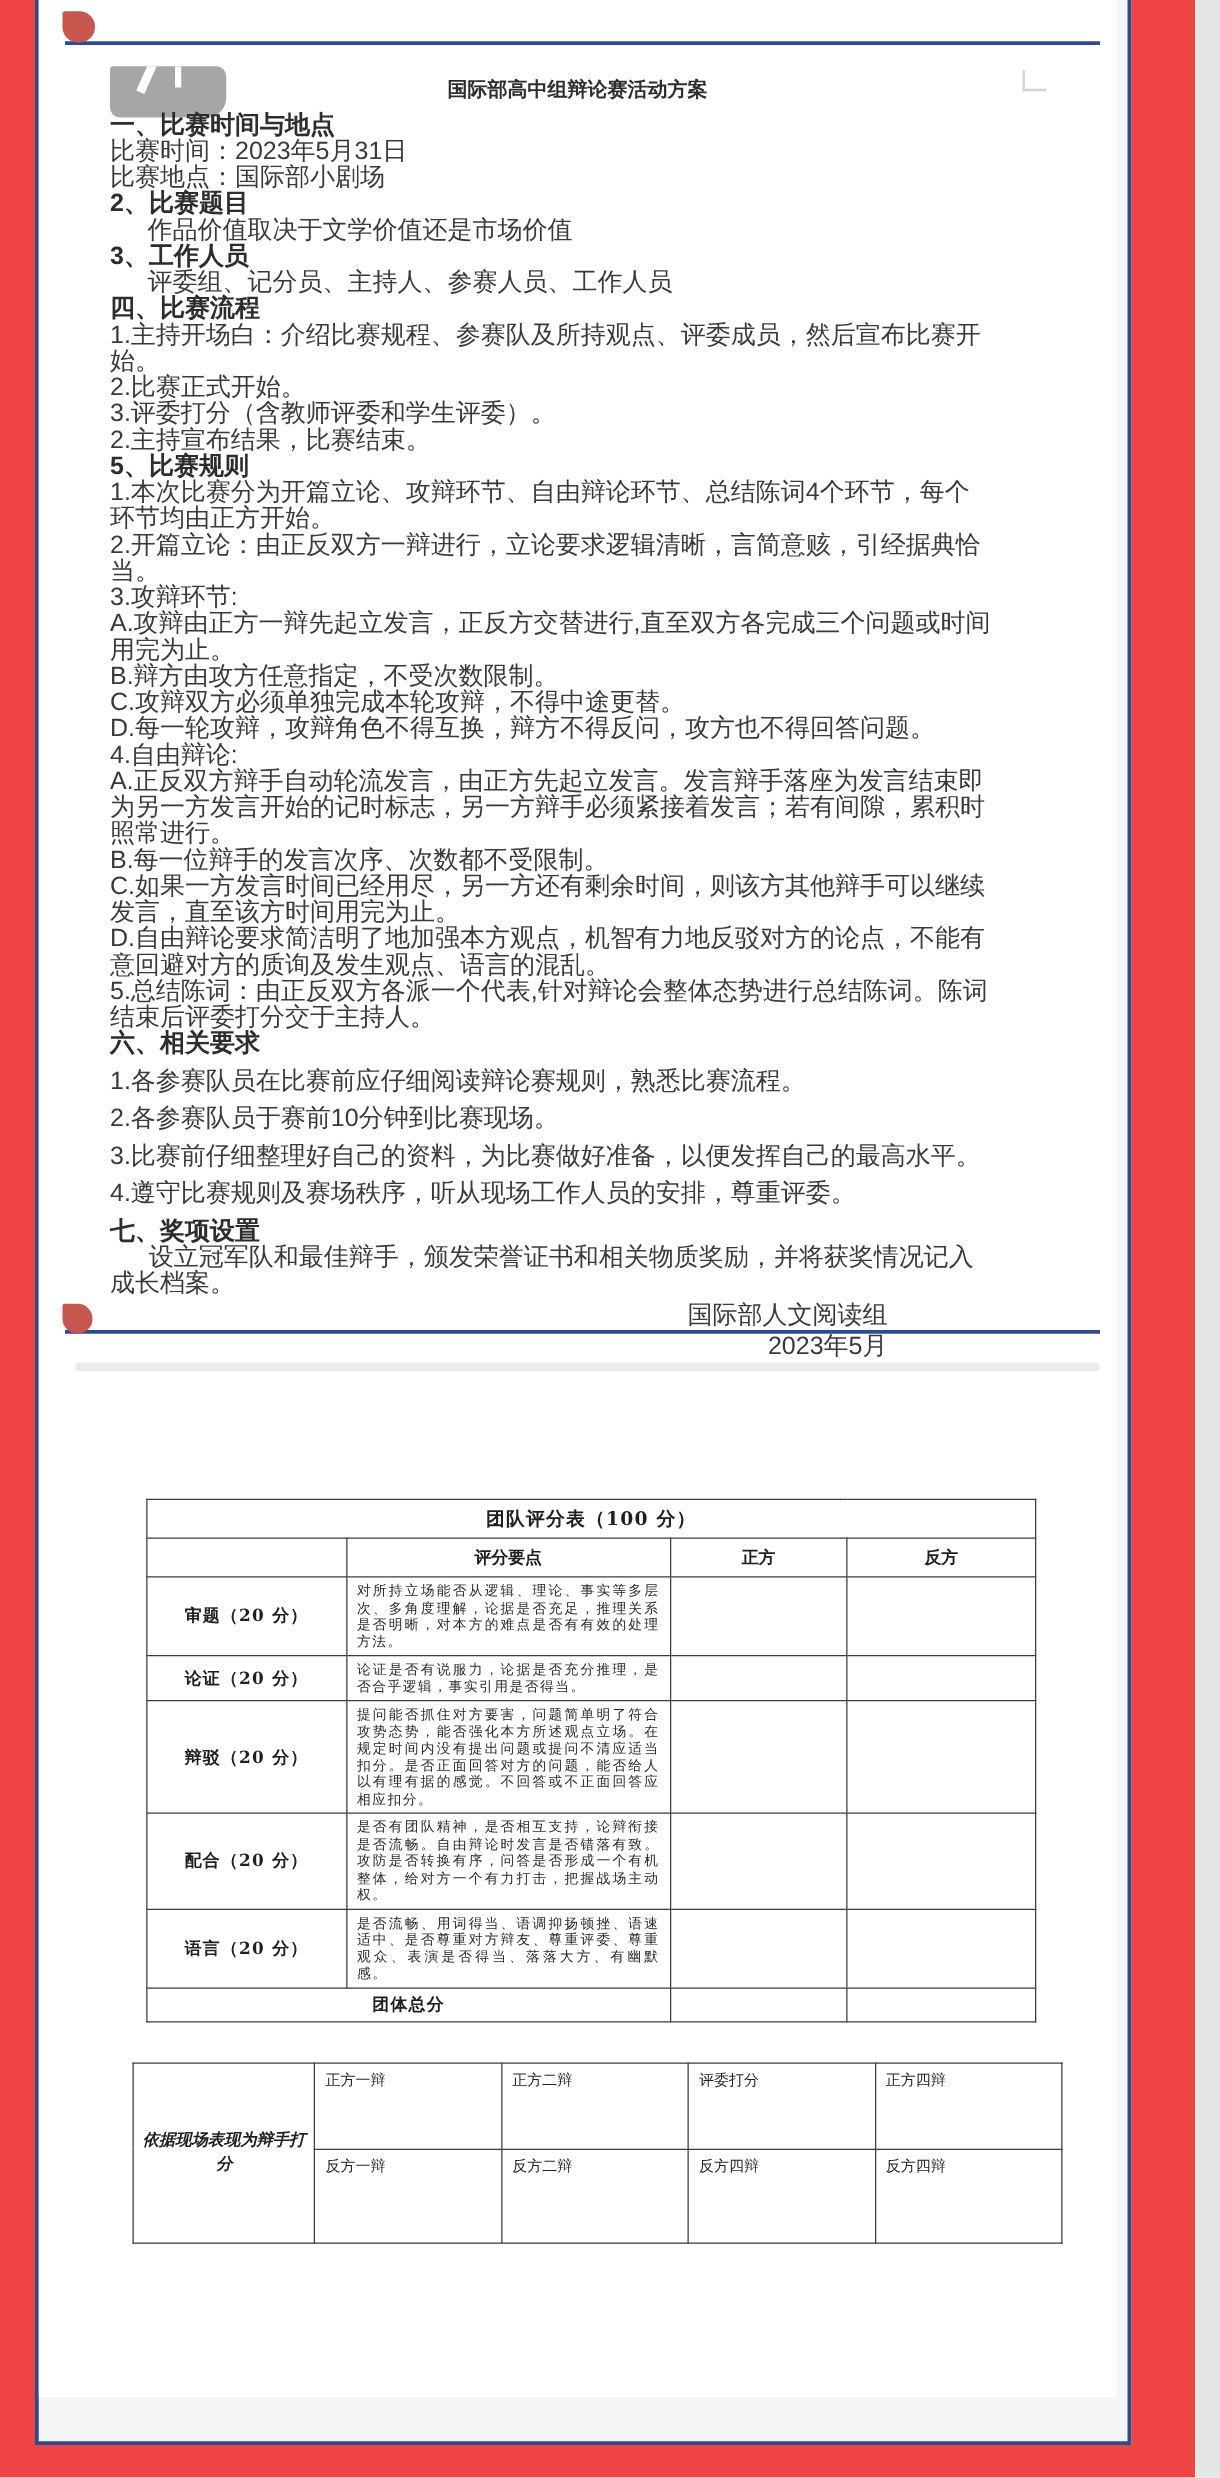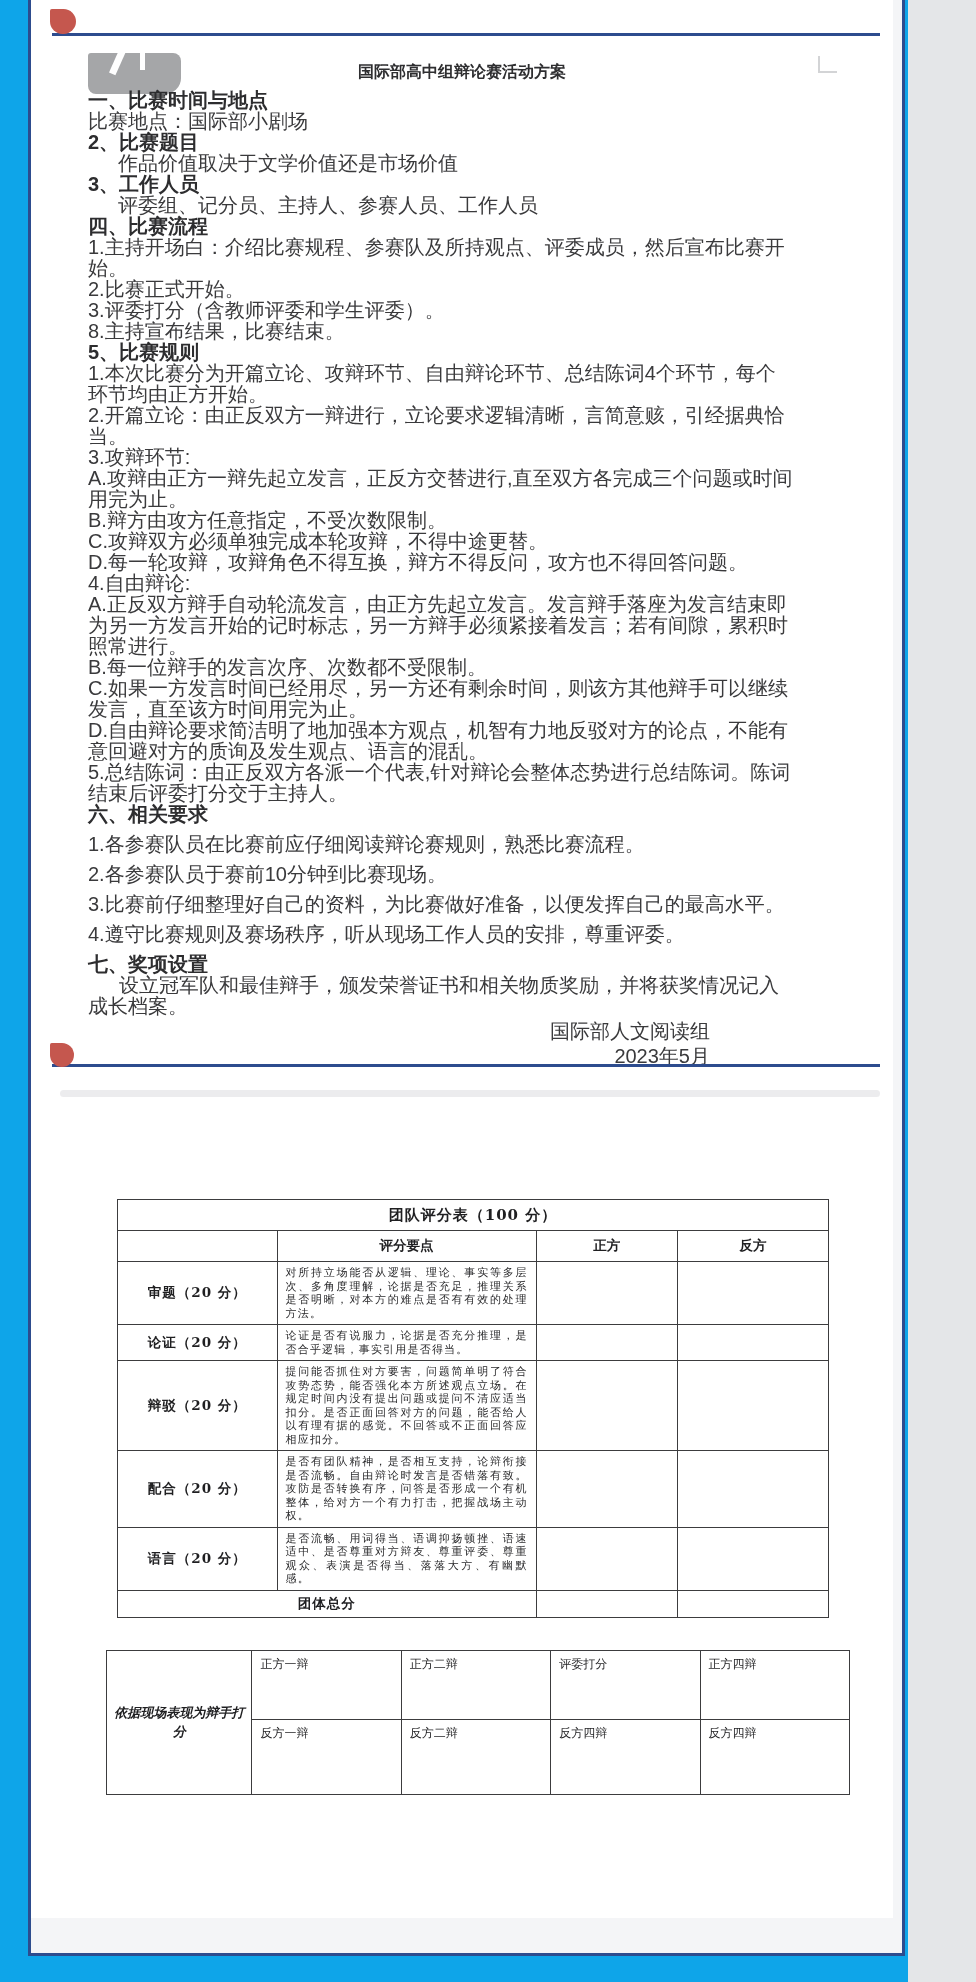--- a/index.html
+++ b/index.html
@@ -1,17 +1,17 @@
 <!DOCTYPE html>
 <html><head>
 <meta charset="utf-8">
 <style>
   html,body{margin:0;padding:0;background:#e4e6e8;}
-  .canvas{position:relative;width:868px;height:1982px;overflow:hidden;
-          background:#0ea5e9;font-family:"Liberation Sans",sans-serif;color:#3a3a3c;padding-left:40px;}
+  .canvas{position:relative;width:956px;height:1982px;overflow:hidden;
+          background:#ef4444;font-family:"Liberation Sans",sans-serif;color:#3a3a3c;}
   
   .frame{position:absolute;left:28px;top:-6px;width:871px;height:1956px;
          border:3px solid #2d4c8e;background:#f4f5f7;z-index:0;}
   .sheet{position:absolute;left:31px;top:0;width:862px;height:1918px;background:#ffffff;z-index:1;}
   
   .leaf{position:absolute;width:26px;height:25px;background:#c5574e;
         border-radius:2px 14px 14px 14px;z-index:4;}
   .leaf1{left:50px;top:9px;}
   .leaf2{left:50px;top:1043px;width:24px;height:24px;}
   .divline{position:absolute;left:52px;width:828px;height:3px;background:#2d4c8e;z-index:3;}
@@ -72,30 +72,31 @@
   <div class="divline div1"></div>
   <div class="logo">
     <div class="s1"></div>
     <div class="s2"></div>
   </div>
   <div class="cornermark"></div>
 
   <div class="t1title">国际部高中组辩论赛活动方案</div>
   <div class="doc1">
     <div class="b h">一、比赛时间与地点</div>
+    <div class="b p">比赛时间：2023年5月31日</div>
     <div class="b p">比赛地点：国际部小剧场</div>
     <div class="b h">2、比赛题目</div>
     <div class="b pi">作品价值取决于文学价值还是市场价值</div>
     <div class="b h">3、工作人员</div>
     <div class="b pi">评委组、记分员、主持人、参赛人员、工作人员</div>
     <div class="b h">四、比赛流程</div>
     <div class="b p">1.主持开场白：介绍比赛规程、参赛队及所持观点、评委成员，然后宣布比赛开始。</div>
     <div class="b p">2.比赛正式开始。</div>
     <div class="b p">3.评委打分（含教师评委和学生评委）。</div>
-    <div class="b p">8.主持宣布结果，比赛结束。</div>
+    <div class="b p">2.主持宣布结果，比赛结束。</div>
     <div class="b h">5、比赛规则</div>
     <div class="b p">1.本次比赛分为开篇立论、攻辩环节、自由辩论环节、总结陈词4个环节，每个环节均由正方开始。</div>
     <div class="b p">2.开篇立论：由正反双方一辩进行，立论要求逻辑清晰，言简意赅，引经据典恰当。</div>
     <div class="b p">3.攻辩环节:</div>
     <div class="b p">A.攻辩由正方一辩先起立发言，正反方交替进行,直至双方各完成三个问题或时间用完为止。</div>
     <div class="b p">B.辩方由攻方任意指定，不受次数限制。</div>
     <div class="b p">C.攻辩双方必须单独完成本轮攻辩，不得中途更替。</div>
     <div class="b p">D.每一轮攻辩，攻辩角色不得互换，辩方不得反问，攻方也不得回答问题。</div>
     <div class="b p">4.自由辩论:</div>
     <div class="b p">A.正反双方辩手自动轮流发言，由正方先起立发言。发言辩手落座为发言结束即为另一方发言开始的记时标志，另一方辩手必须紧接着发言；若有间隙，累积时照常进行。</div>

